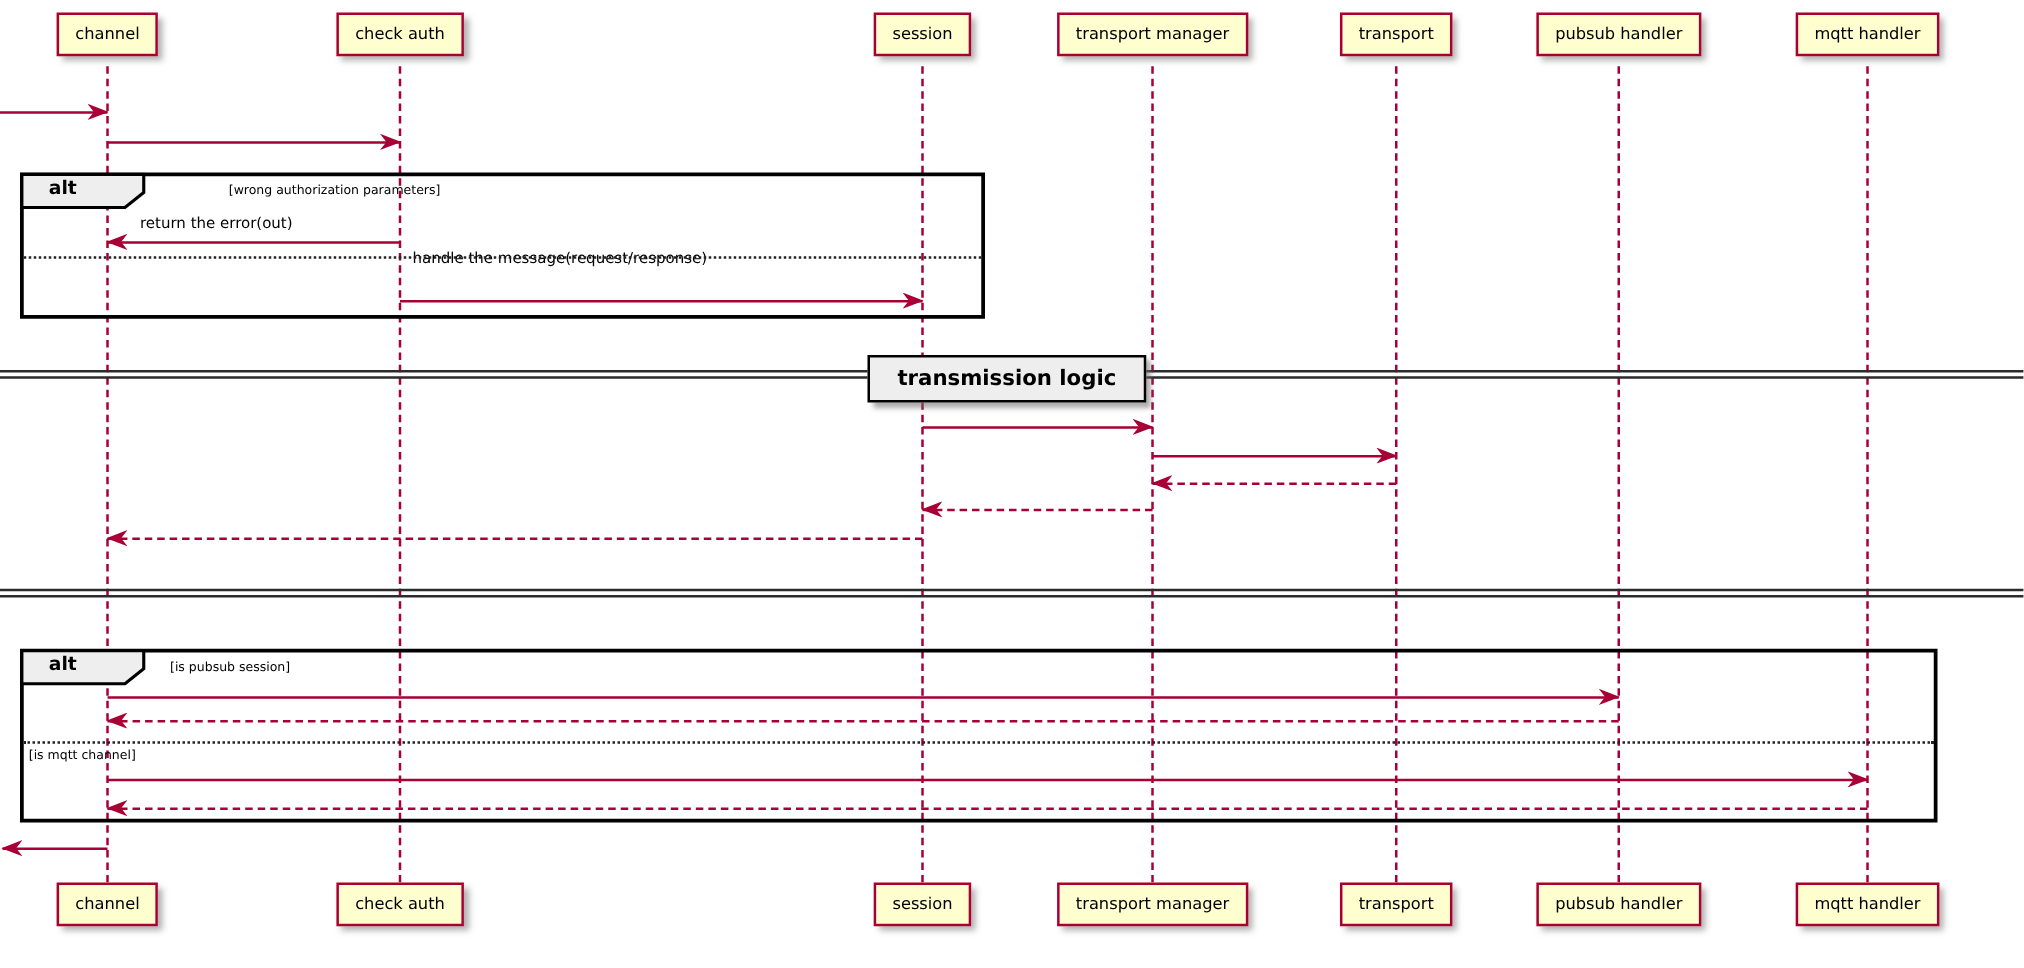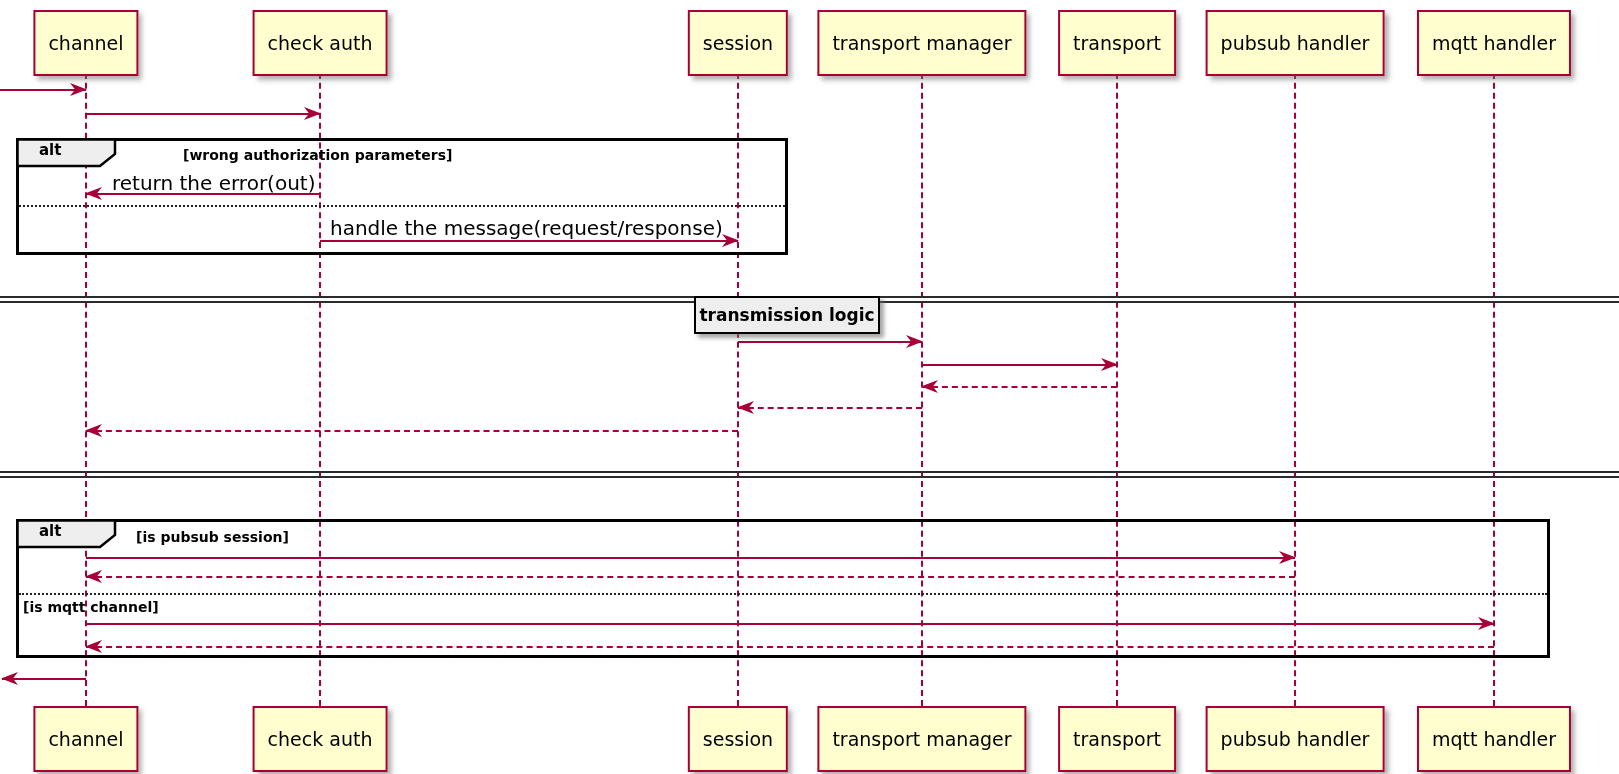--- a/index.html
+++ b/index.html
@@ -11,22 +11,22 @@
   body{font-family:"DejaVu Sans","Liberation Sans",sans-serif;color:#000;}
   #canvas{position:relative;width:1619px;height:774px;background:#fff;overflow:hidden;}
 
   
   .pbox{
     position:absolute;
     transform:translateX(-50%);
     background:var(--pfill);
     border:2px solid var(--accent);
     box-shadow:4px 4px 5px rgba(110,110,110,.55);
-    padding:20px 13px;
-    font-size:19px;
+    padding:8px 13px;
+    font-size:13px;
     white-space:nowrap;
     z-index:6;
   }
 
   
   .lifeline{
     position:absolute;
     top:53px;
     height:653px;
     width:0;
@@ -34,33 +34,33 @@
     z-index:1;
   }
 
   
   .arrow{position:absolute;height:0;z-index:3;}
   .solid{border-top:2px solid var(--accent);}
   .dashed{border-top:2px dashed var(--accent);}
   .head{position:absolute;width:17px;height:13px;top:-8px;background:var(--accent);}
   .head-r{right:-1px;clip-path:polygon(0 0,100% 50%,0 100%,30% 50%);}
   .head-l{left:-1px;clip-path:polygon(100% 0,0 50%,100% 100%,70% 50%);}
-  .msg-label{position:absolute;font-size:20px;white-space:nowrap;z-index:3;}
+  .msg-label{position:absolute;font-size:12px;white-space:nowrap;z-index:3;}
 
   
   .frame{
     position:absolute;
     border:3px solid #000;
     box-sizing:border-box;
     background:transparent;
     z-index:4;
   }
   .pent{position:absolute;left:-3px;top:-3px;width:101px;height:44px;z-index:5;}
   .pent .op{position:absolute;left:23px;top:3px;font-weight:bold;font-size:15px;}
-  .guard{position:absolute;font-weight:bold;font-size:14px;white-space:nowrap;z-index:5;}
+  .guard{position:absolute;font-weight:normal;font-size:10px;white-space:nowrap;z-index:5;}
   .elsesep{position:absolute;left:0;width:100%;height:0;border-top:2px dotted #222;z-index:4;}
 
   
   .divider-lines{
     position:absolute;left:0;width:1619px;height:7px;
     border-top:2px solid #2b2b2b;border-bottom:2px solid #2b2b2b;
     box-sizing:border-box;z-index:2;
   }
   .divider-label{
     position:absolute;
@@ -80,37 +80,37 @@
 
   <div class="lifeline" style="left:85px"></div>
   <div class="lifeline" style="left:319px"></div>
   <div class="lifeline" style="left:737px"></div>
   <div class="lifeline" style="left:921px"></div>
   <div class="lifeline" style="left:1116px"></div>
   <div class="lifeline" style="left:1294px"></div>
   <div class="lifeline" style="left:1493px"></div>
 
   <div class="divider-lines" style="top:296px"></div>
-  <div class="divider-label" style="left:694px;top:296px;width:186px;height:38px">transmission logic</div>
+  <div class="divider-label" style="left:694px;top:284px;width:223px;height:38px">transmission logic</div>
 
   <div class="divider-lines" style="top:471px"></div>
 
   <div class="arrow solid" style="left:0;top:89px;width:86px">
       <span class="head head-r"></span>
     </div>
   <div class="arrow solid" style="left:86px;top:113px;width:234px">
       <span class="head head-r"></span>
     </div>
 
   <div class="msg-label" style="left:112px;top:171px">return the error(out)</div>
   <div class="arrow solid" style="left:86px;top:193px;width:234px">
       <span class="head head-l"></span>
     </div>
 
-  <div class="msg-label" style="left:330px;top:216px">handle the message(request/response)</div>
+  <div class="msg-label" style="left:330px;top:199px">handle the message(request/response)</div>
   <div class="arrow solid" style="left:320px;top:240px;width:418px">
       <span class="head head-r"></span>
     </div>
 
   <div class="arrow solid" style="left:738px;top:341px;width:184px">
       <span class="head head-r"></span>
     </div>
   <div class="arrow solid" style="left:922px;top:364px;width:195px">
       <span class="head head-r"></span>
     </div>

